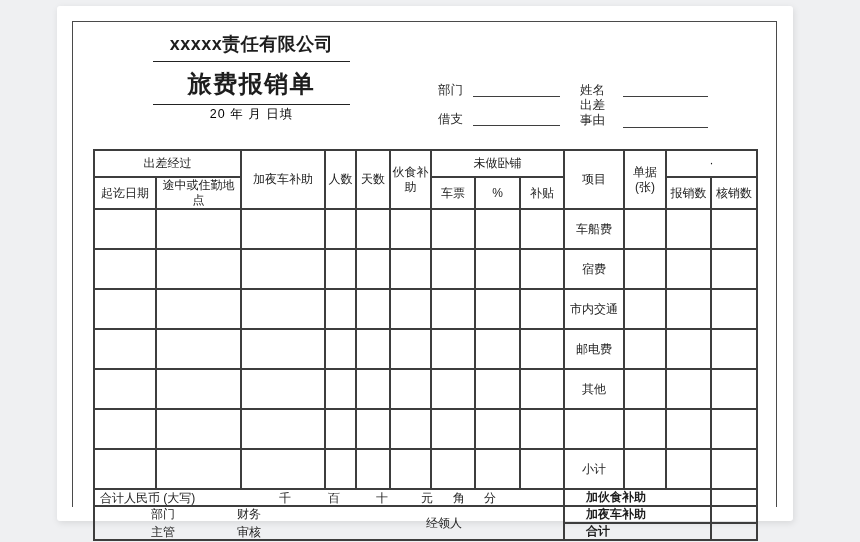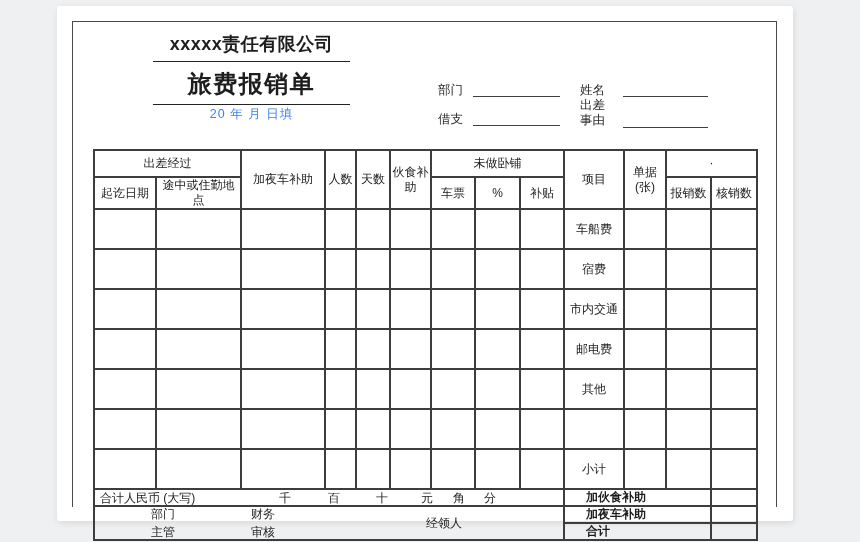--- a/index.html
+++ b/index.html
@@ -26,21 +26,21 @@
     text-align:center; font-size:18px; font-weight:bold; letter-spacing:0.5px;
     padding-bottom:5px; border-bottom:1.5px solid #222;
   }
   .formtitle {
     position:absolute; left:96px; top:62px; width:197px;
     text-align:center; font-size:24px; font-weight:bold; letter-spacing:1.5px;
     padding-bottom:4px; border-bottom:1.5px solid #222;
   }
   .dateline {
     position:absolute; left:96px; top:100px; width:197px;
-    text-align:center; font-size:12.5px; letter-spacing:1px; color:#3b82f6;
+    text-align:center; font-size:12.5px; letter-spacing:1px; color:#000000;
   }
   .fl { position:absolute; font-size:12.5px; color:#2a2a2a; white-space:nowrap; }
   .ul { position:absolute; height:0; border-bottom:1.5px solid #3f3f3f; }
 
   table.grid {
     position:absolute; left:36px; top:143px;
     border-collapse:collapse; table-layout:fixed; width:663px;
   }
   .grid td {
     border:2px solid #3d3d3d; padding:0;
@@ -49,21 +49,21 @@
     overflow:hidden;
   }
   tr.hr1 { height:27px;margin-left:44px; } tr.hr2 { height:26px; }
   tr.dr  { height:40px; } tr.br  { height:16px; }
   td.leftal { text-align:left; padding-left:21px;font-weight:bold; }
   td.rel { position:relative; }
   .tl { position:absolute; left:5px; top:50%; transform:translateY(-50%); white-space:nowrap; }
   .u  { position:absolute; top:50%; transform:translateY(-50%); }
   .u0{left:184px} .u1{left:233px} .u2{left:281px} .u3{left:326px} .u4{left:358px} .u5{left:389px}
   .sig { position:absolute; top:50%; transform:translateY(-50%); line-height:1.5; text-align:center; white-space:nowrap; }
-  .sig-dept{left:56px} .sig-fin{left:156px} .sig-rec{left:331px}
+  .sig-dept{left:56px} .sig-fin{left:142px} .sig-rec{left:331px}
   .twoline span { display:block; }
   .dotcell { font-size:13px; }
 </style>
 </head>
 <body>
 
 <div class="page">
   <div class="frame"></div>
 
   <div class="company">xxxxx责任有限公司</div>

